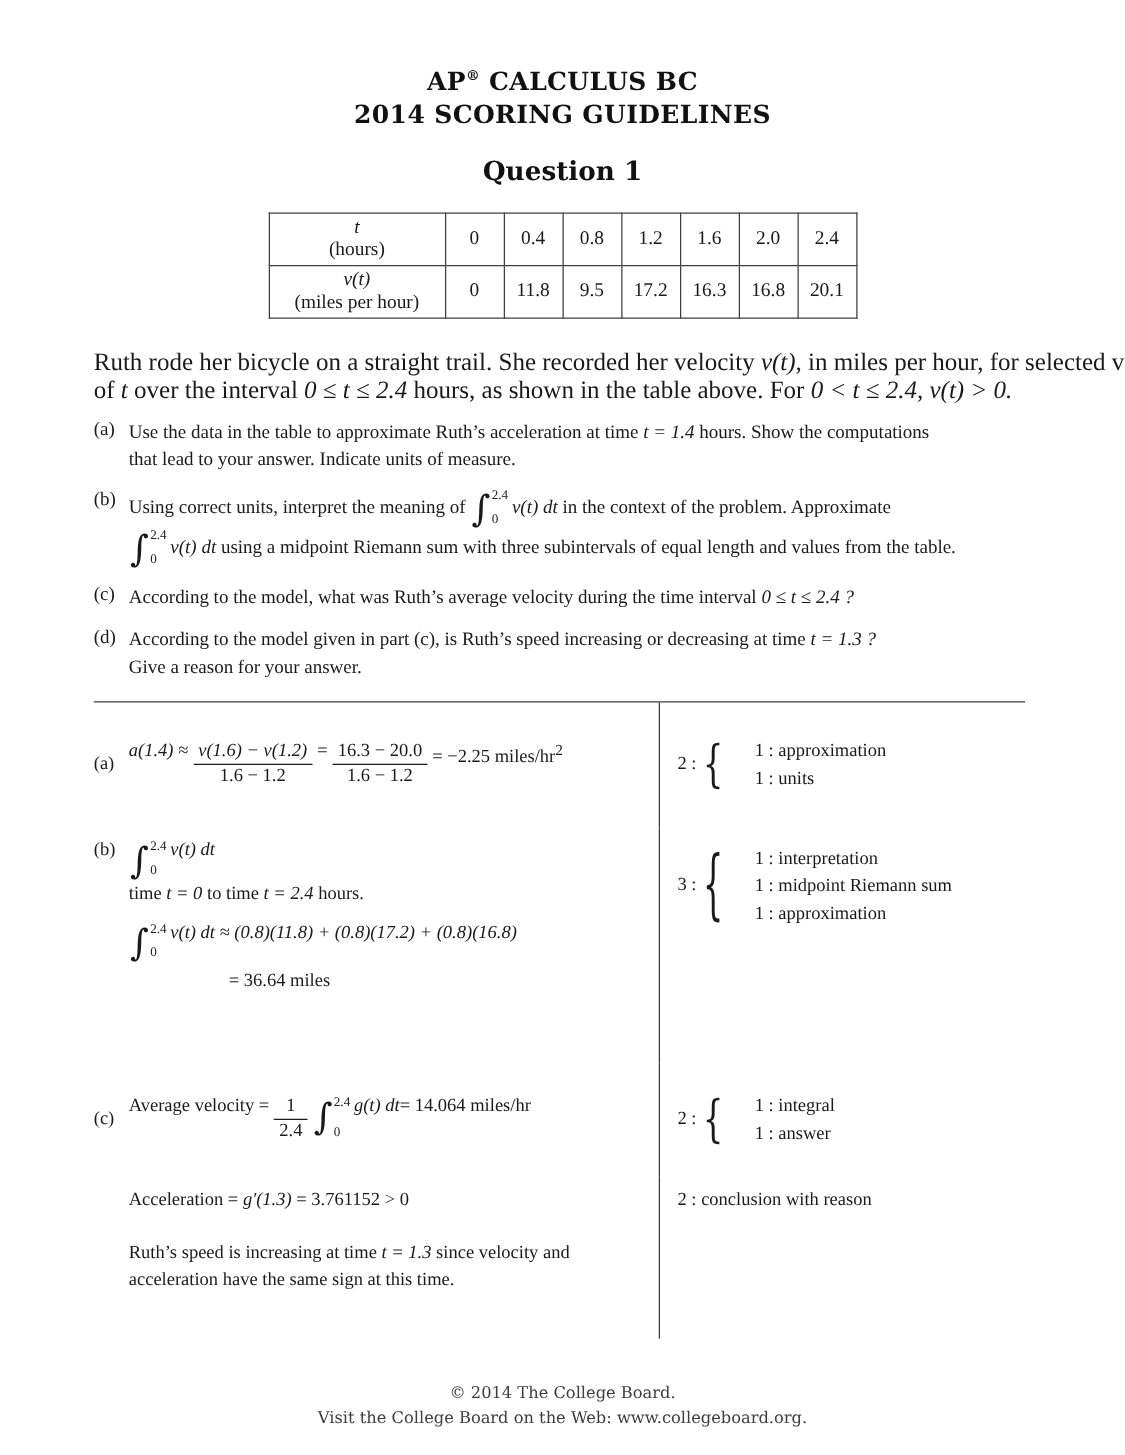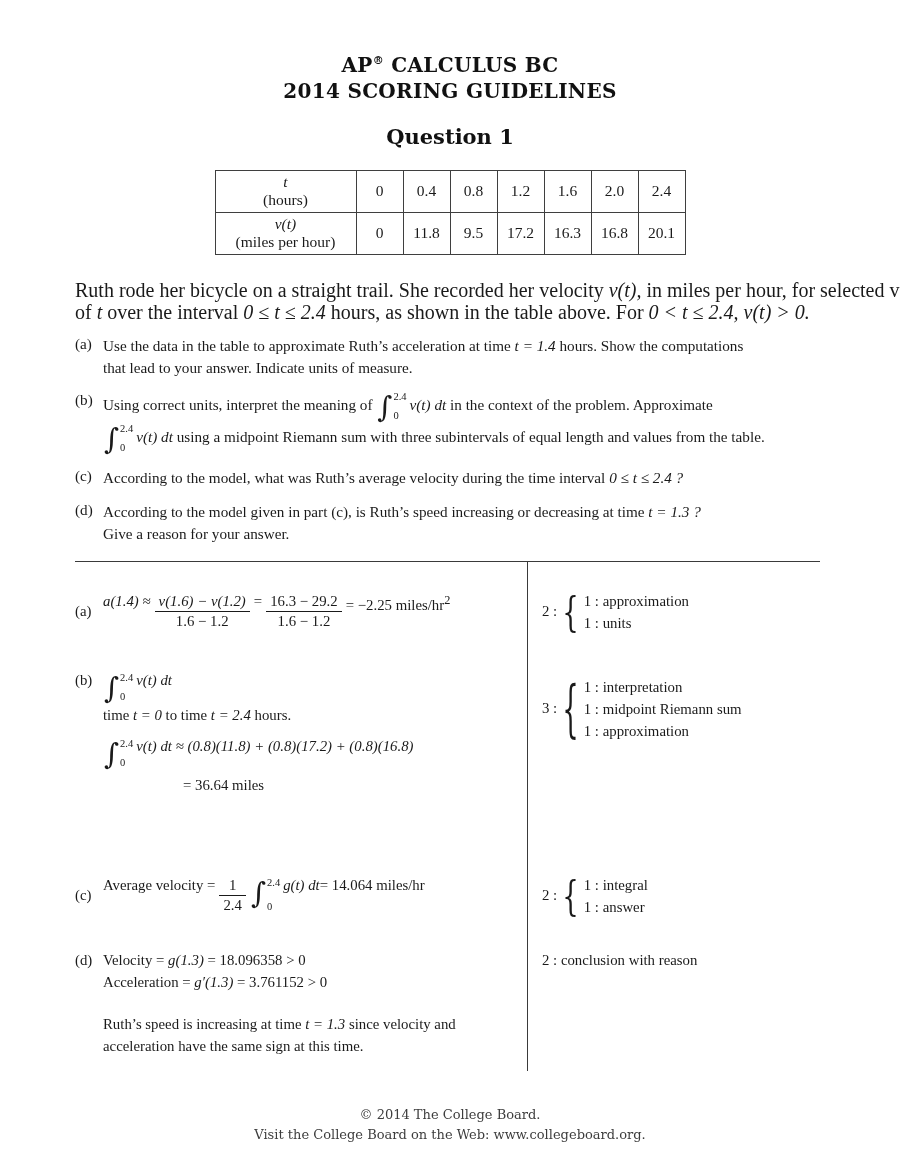--- a/index.html
+++ b/index.html
@@ -48,21 +48,21 @@
   .sline { white-space:nowrap; line-height:22px; }
   .indent { margin-left:28px; }
   .exprow { display:flex; white-space:nowrap; }
   
   .score { display:flex; align-items:center; }
   .points { margin-right:5px; }
   .brace { display:inline-block; font-family:"DejaVu Serif", serif; font-weight:400;
     font-size:26px; margin-right:5px; }
   .brace2 { transform:scaleY(1.55); }
   .brace3 { transform:scaleY(2.35); }
-  .sitems { display:flex; flex-direction:column; }
+  .sitems { display:flex; flex-direction:column;margin-left:20px; }
   .sitems span { line-height:22px; white-space:nowrap; }
   
   .footer { text-align:center; margin-top:34px; font-family:"DejaVu Serif", serif;
     font-size:13px; line-height:20px; color:#3d3d3d; }
 </style>
 </head>
 <body>
 
 <div class="page">
 
@@ -160,21 +160,21 @@
     <div class="lcell hA vcenter">
       <span class="slabel">(a)</span>
       <div class="exprow">
         <span class="mi">a(1.4) ≈</span>
         <span class="frac">
             <span class="fnum mi">v(1.6) − v(1.2)</span>
             <span class="fden">1.6 − 1.2</span>
           </span>
         <span>=</span>
         <span class="frac">
-            <span class="fnum">16.3 − 29.2</span>
+            <span class="fnum">16.3 − 20.0</span>
             <span class="fden">1.6 − 1.2</span>
           </span>
         <span><span>= −2.25 miles/hr</span><sup>2</sup></span>
       </div>
     </div>
     <div class="rcell hA vcenter">
       <div class="score">
         <span class="points">2 :</span>
         <span class="brace brace2">{</span>
         <span class="sitems">
@@ -245,21 +245,20 @@
         <span class="points">2 :</span>
         <span class="brace brace2">{</span>
         <span class="sitems">
           <span>1 : integral</span>
           <span>1 : answer</span>
         </span>
       </div>
     </div>
 
     <div class="lcell hD" style="padding-top:8px;">
-      <div class="sline"><span class="slabel" style="display:inline-block;">(d)</span><span>Velocity = </span><span class="mi">g(1.3)</span><span> = 18.096358 &gt; 0</span></div>
       <div class="sline indent"><span>Acceleration = </span><span class="mi">g′(1.3)</span><span> = 3.761152 &gt; 0</span></div>
       <div class="sline indent" style="margin-top:20px;"><span>Ruth’s speed is increasing at time </span><span class="mi">t = 1.3</span><span> since velocity and</span></div>
       <div class="sline indent">acceleration have the same sign at this time.</div>
     </div>
     <div class="rcell hD" style="padding-top:8px;">
       <div class="sline">2 : conclusion with reason</div>
     </div>
 
   </div>
 

